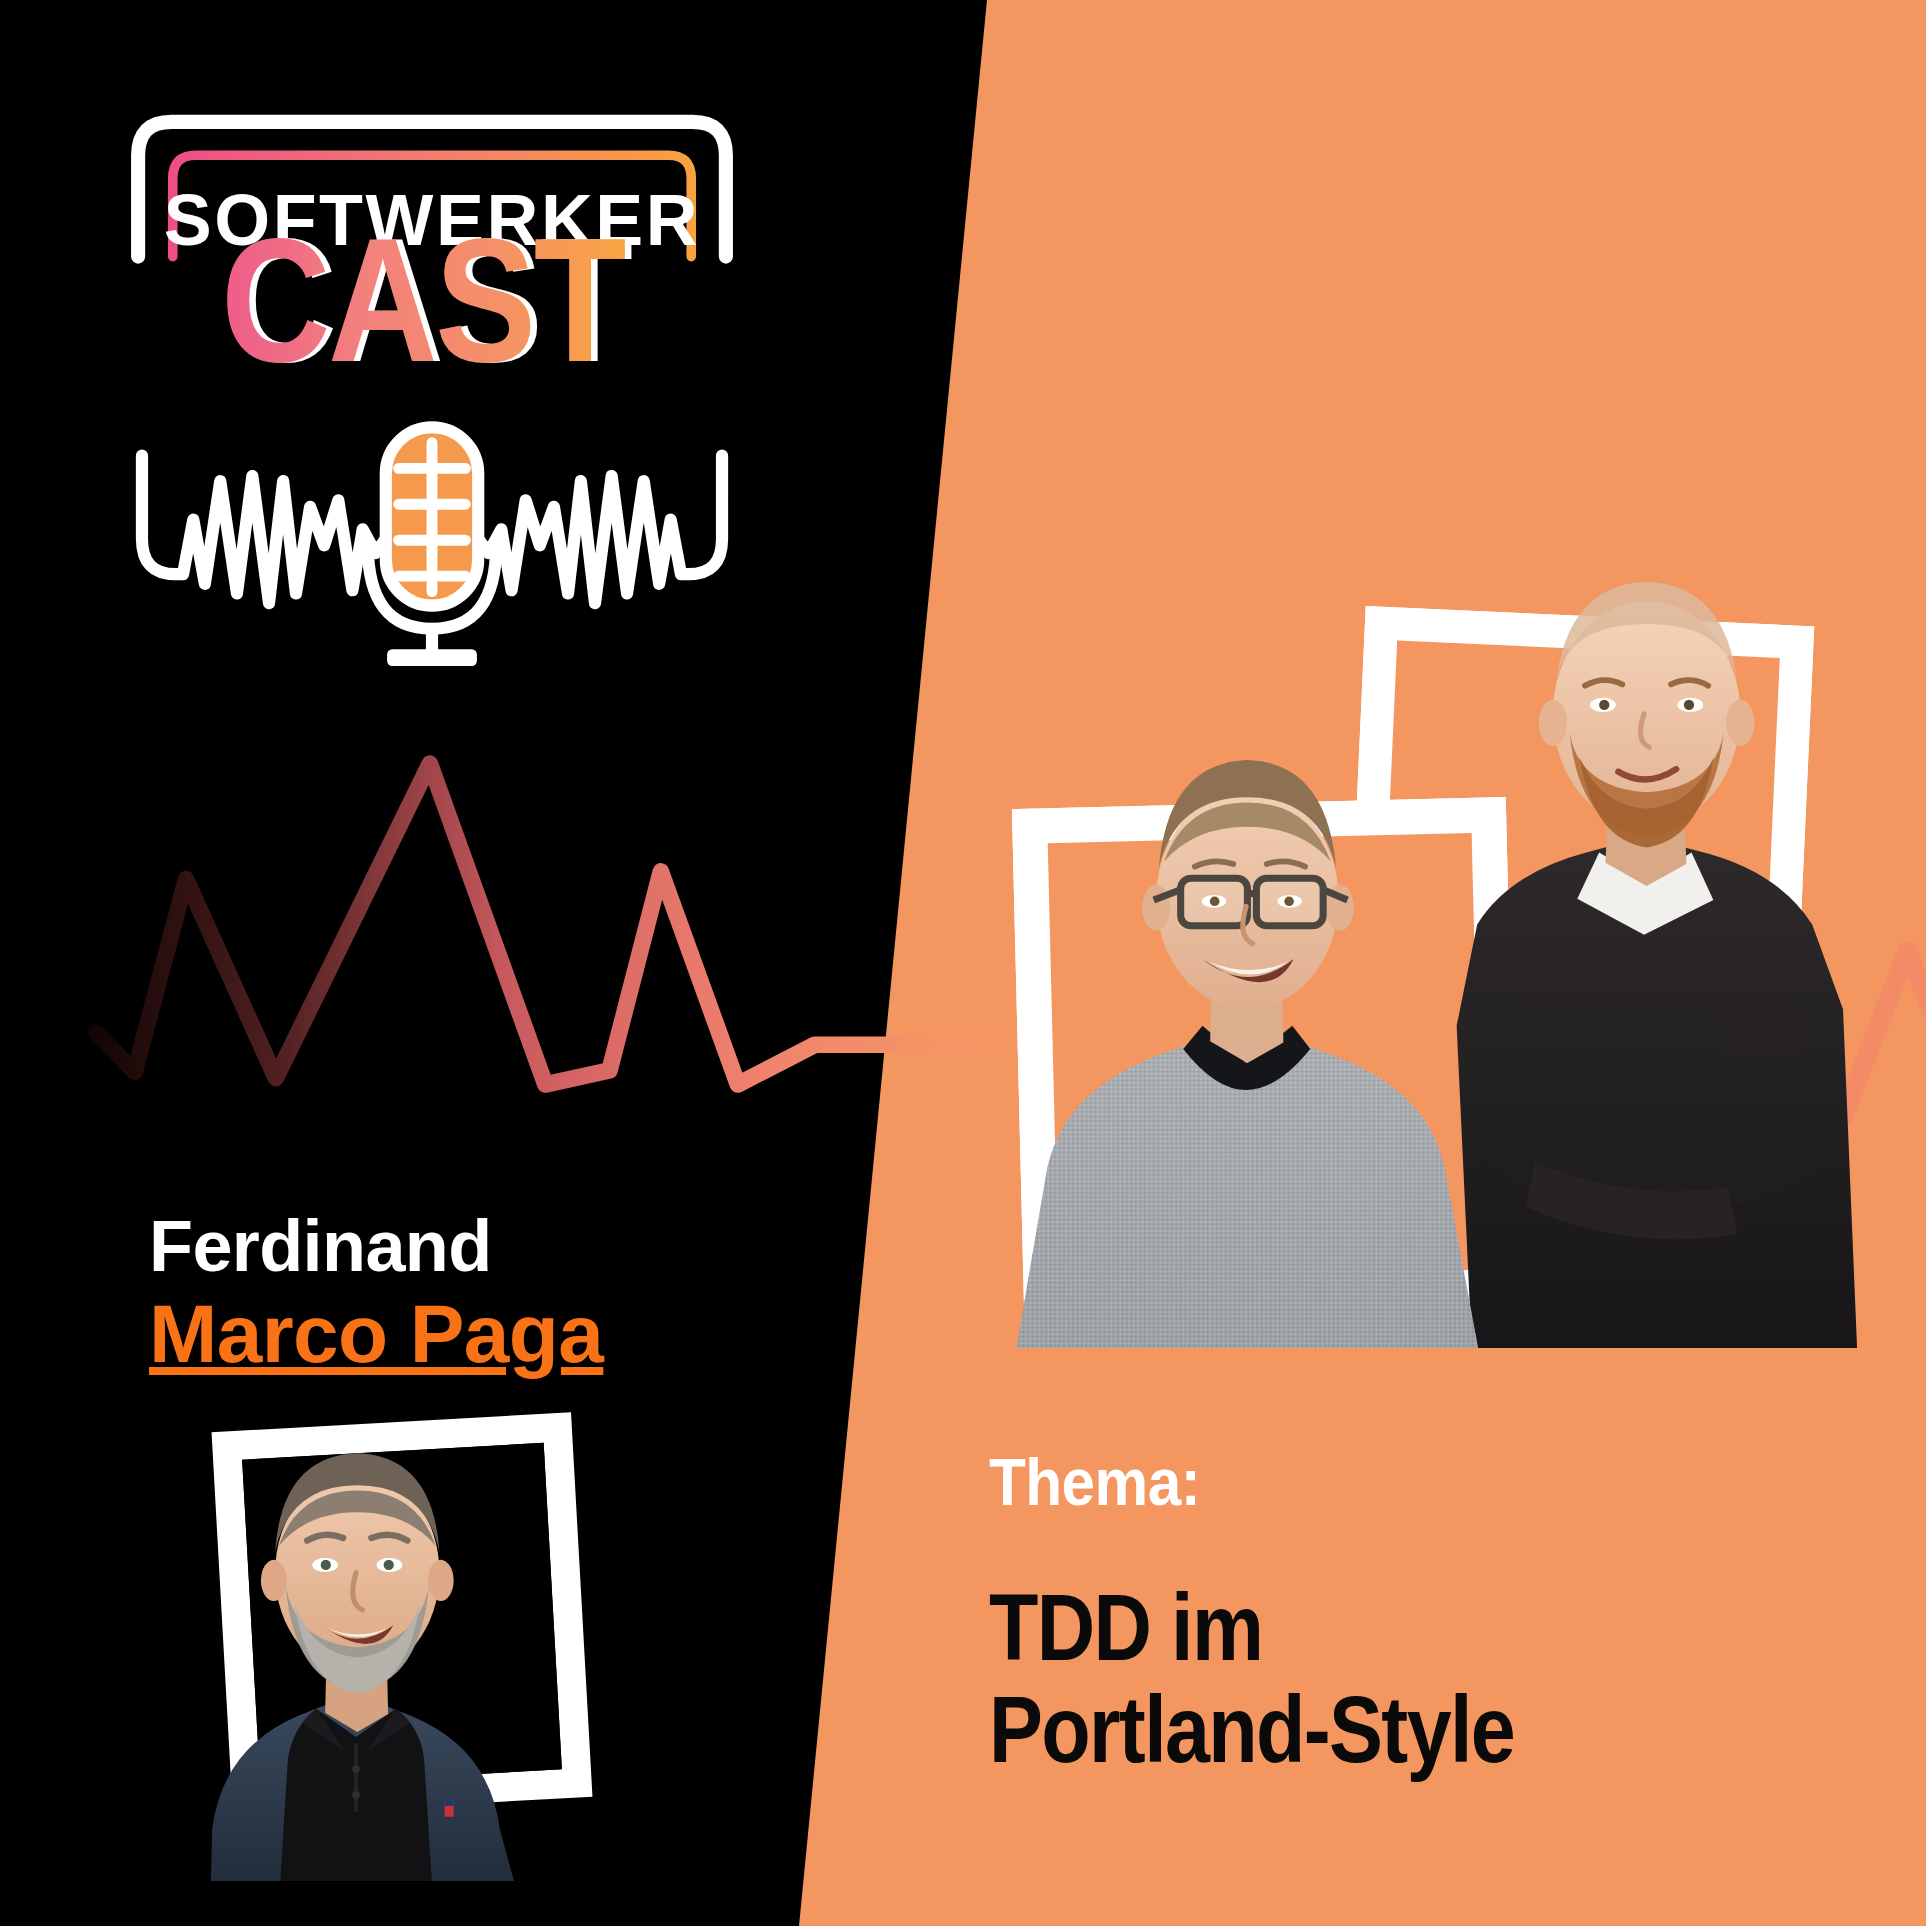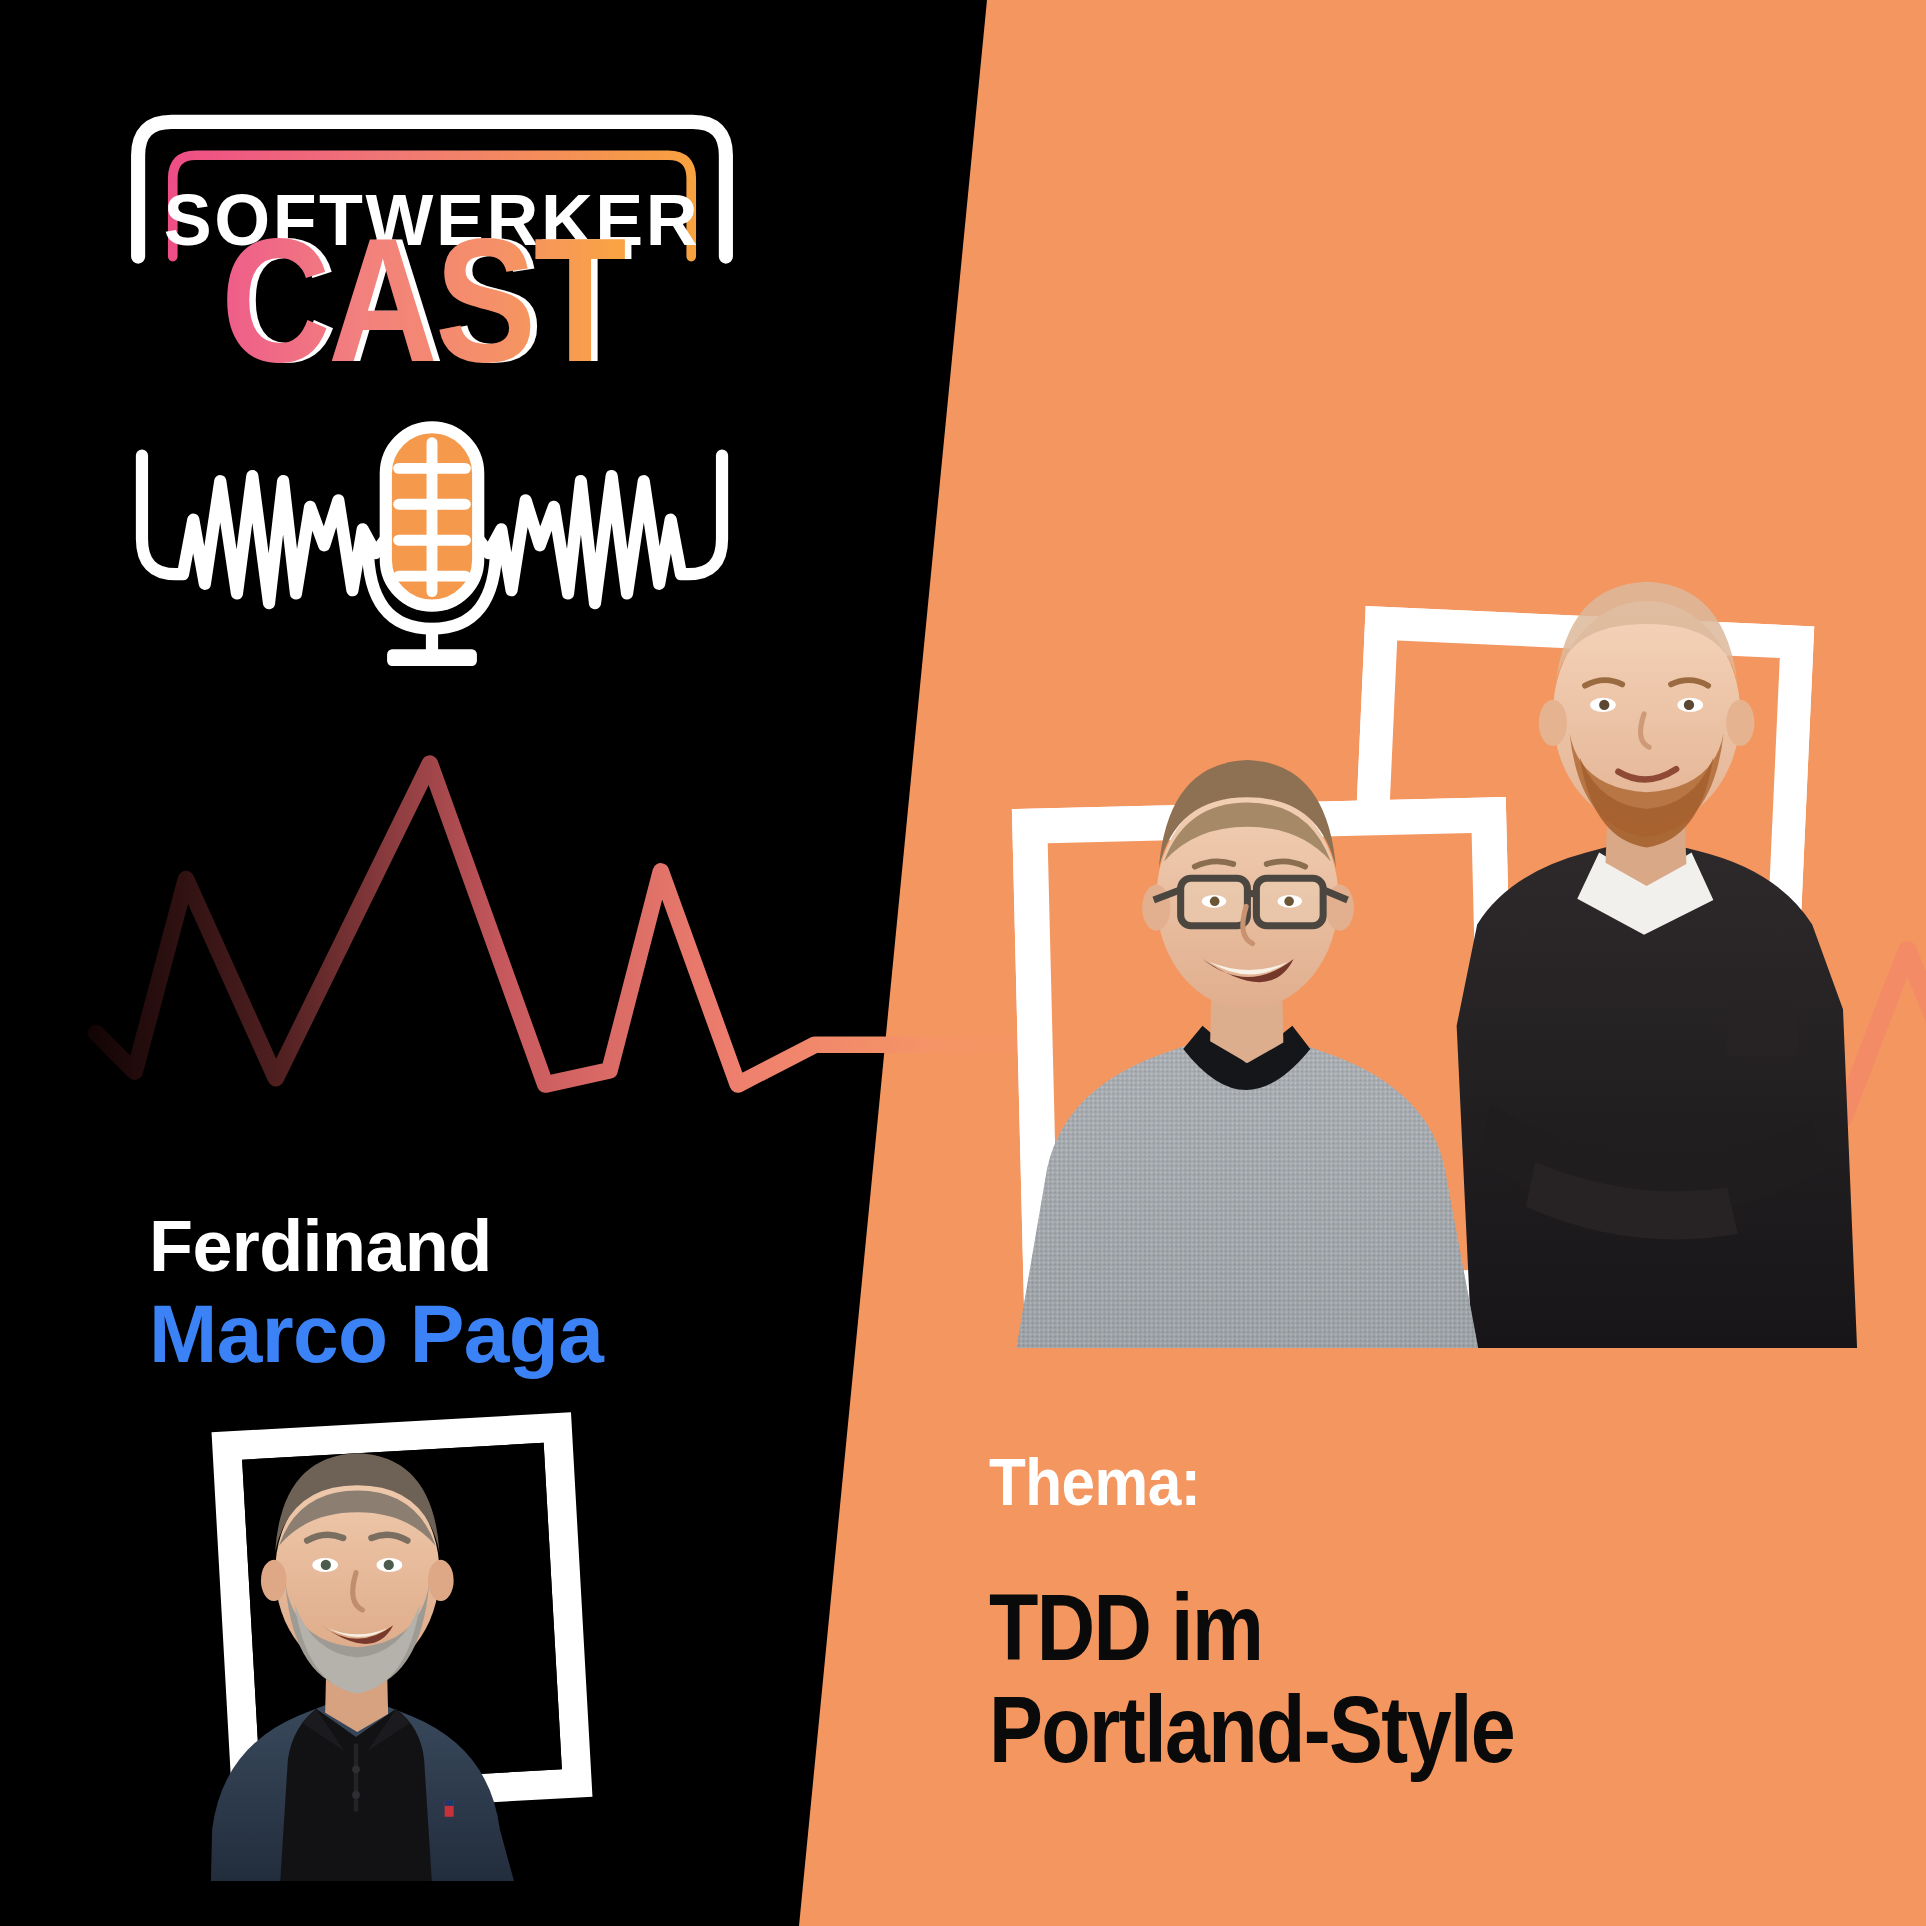--- a/index.html
+++ b/index.html
@@ -51,26 +51,27 @@
     font-weight:bold;
     color:#FFFFFF;
     line-height:1.02;
     letter-spacing:-0.6px;
     font-stretch:condensed;
     white-space:nowrap;
   }
   .moderation .nm{
     font-size:82px;
     font-weight:bold;
-    color:#3b82f6;
+    color:#f97316;
     line-height:1.02;
     letter-spacing:-0.6px;
     font-stretch:condensed;
     white-space:nowrap;
     margin-top:9px;
+    text-decoration:underline;
   }
 
   
   .polaroid{
     position:absolute;
     background:#FFFFFF;
     box-sizing:border-box;
   }
 
   

